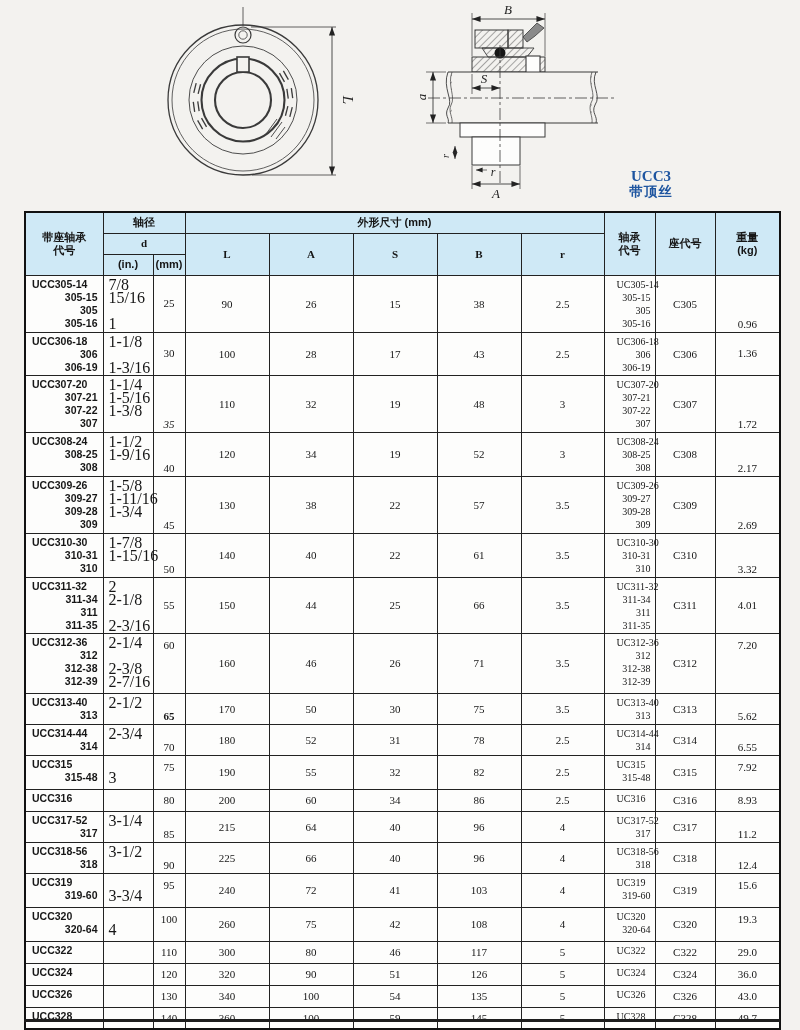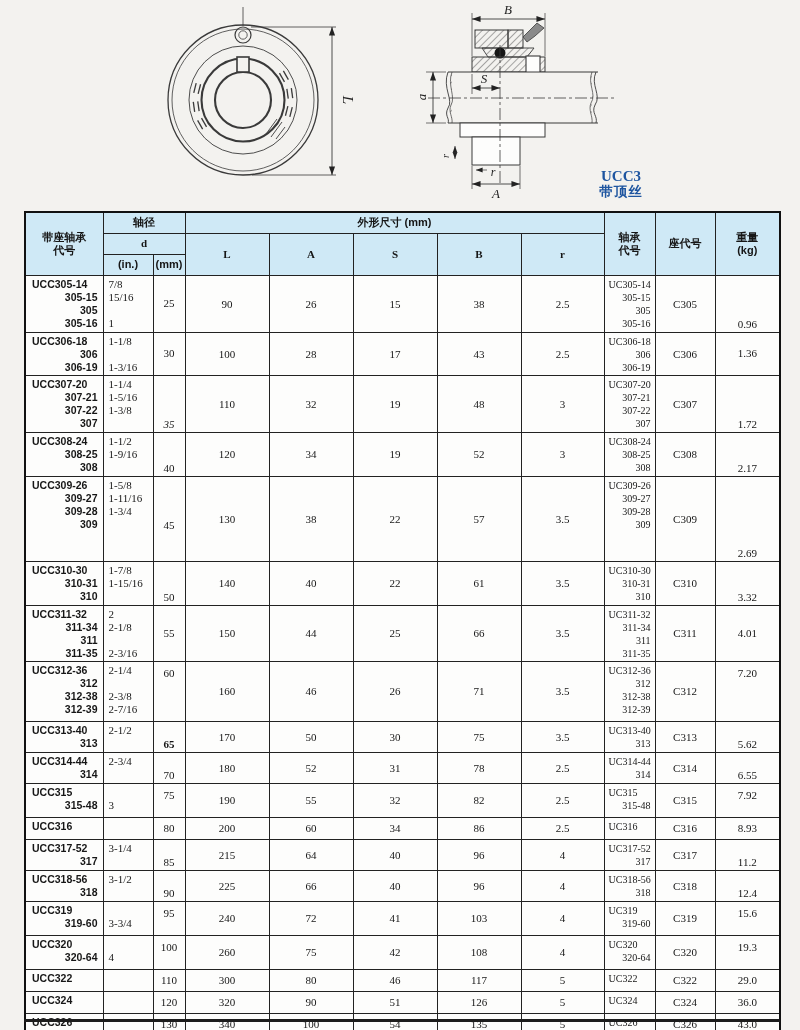--- a/index.html
+++ b/index.html
@@ -4,21 +4,21 @@
 <style>
   html,body{margin:0;padding:0;}
   body{background:#e8e7e4;font-family:"Liberation Sans",sans-serif;}
   #page{position:relative;width:800px;height:1030px;background:#f3f2ef;overflow:hidden;color:#161616;}
 
   
   .drw{position:absolute;}
   #front-view{left:100px;top:0px;}
   #section-view{left:420px;top:0px;}
 
-  .type-label{position:absolute;left:586px;top:169px;width:70px;text-align:center;
+  .type-label{position:absolute;left:616px;top:169px;width:70px;text-align:center;
     color:#1e55a0;font-family:"Liberation Serif",serif;font-weight:bold;line-height:15px;}
   .type-label .l1{font-size:15px;}
   .type-label .l2{font-size:13.5px;letter-spacing:1px;}
 
   
   #spec-table{position:absolute;left:24px;top:211px;border-collapse:collapse;table-layout:fixed;
     width:756px;}
   #spec-table, #spec-table td, #spec-table th{border:1px solid #222;}
   #spec-table{border:2px solid #111;}
   #spec-table th{background:#cfe9f6;font-size:11px;font-weight:bold;text-align:center;
@@ -26,27 +26,27 @@
   #spec-table thead tr{height:21px;}
   #spec-table td{padding:0;background:#fdfdfc;}
   th.h-dim{font-family:"Liberation Serif",serif;font-size:12.5px;}
   th.h-sub{font-size:10.5px;}
 
   .c-names{vertical-align:top;padding-top:2px !important;font-weight:bold;font-size:10.5px;}
   .c-names div{line-height:13.2px;height:13.2px;text-align:right;padding-right:5px;white-space:nowrap;}
   .c-names div:first-child{text-align:left;padding-left:6px;padding-right:0;}
 
   .c-inch{vertical-align:top;padding-top:2px !important;
-    font-family:"Liberation Serif",serif;font-size:11px;}
+    font-family:"Liberation Serif",serif;font-size:16px;}
   .c-inch div{line-height:13.2px;height:13.2px;text-align:left;padding-left:5px;white-space:nowrap;}
 
   .c-bearing{vertical-align:top;padding-top:2px !important;
     font-family:"Liberation Serif",serif;font-size:10px;}
   .c-bearing div{line-height:13.2px;height:13.2px;text-align:right;padding-right:4px;white-space:nowrap;}
-  .c-bearing div:first-child{text-align:left;padding-left:4px;padding-right:0;}
+  .c-bearing div:first-child{text-align:left;padding-left:12px;padding-right:0;}
 
   .c-num{vertical-align:middle;text-align:center;
     font-family:"Liberation Serif",serif;font-size:11px;}
 
   .c-mid{vertical-align:top;}
   .vbox{display:flex;flex-direction:column;align-items:center;
     font-family:"Liberation Serif",serif;font-size:11px;line-height:12px;}
   .pos-center{justify-content:center;}
   .pos-top{justify-content:flex-start;padding-top:5px;}
   .pos-bottom{justify-content:flex-end;padding-bottom:2px;}
@@ -370,21 +370,21 @@
           <td class="c-num">57</td>
           <td class="c-num">3.5</td>
           <td class="c-bearing">
             <div>UC309-26</div>
             <div>309-27</div>
             <div>309-28</div>
             <div>309</div>
           </td>
           <td class="c-num">C309</td>
           <td class="c-mid">
-            <div class="vbox pos-bottom" style="height: 54px; margin-top: 28px;">2.69</div>
+            <div class="vbox pos-bottom" style="height: 54px;">2.69</div>
           </td>
         </tr>
         <tr style="height: 43px;">
           <td class="c-names">
             <div>UCC310-30</div>
             <div>310-31</div>
             <div>310</div>
           </td>
           <td class="c-inch">
             <div>1-7/8</div>

